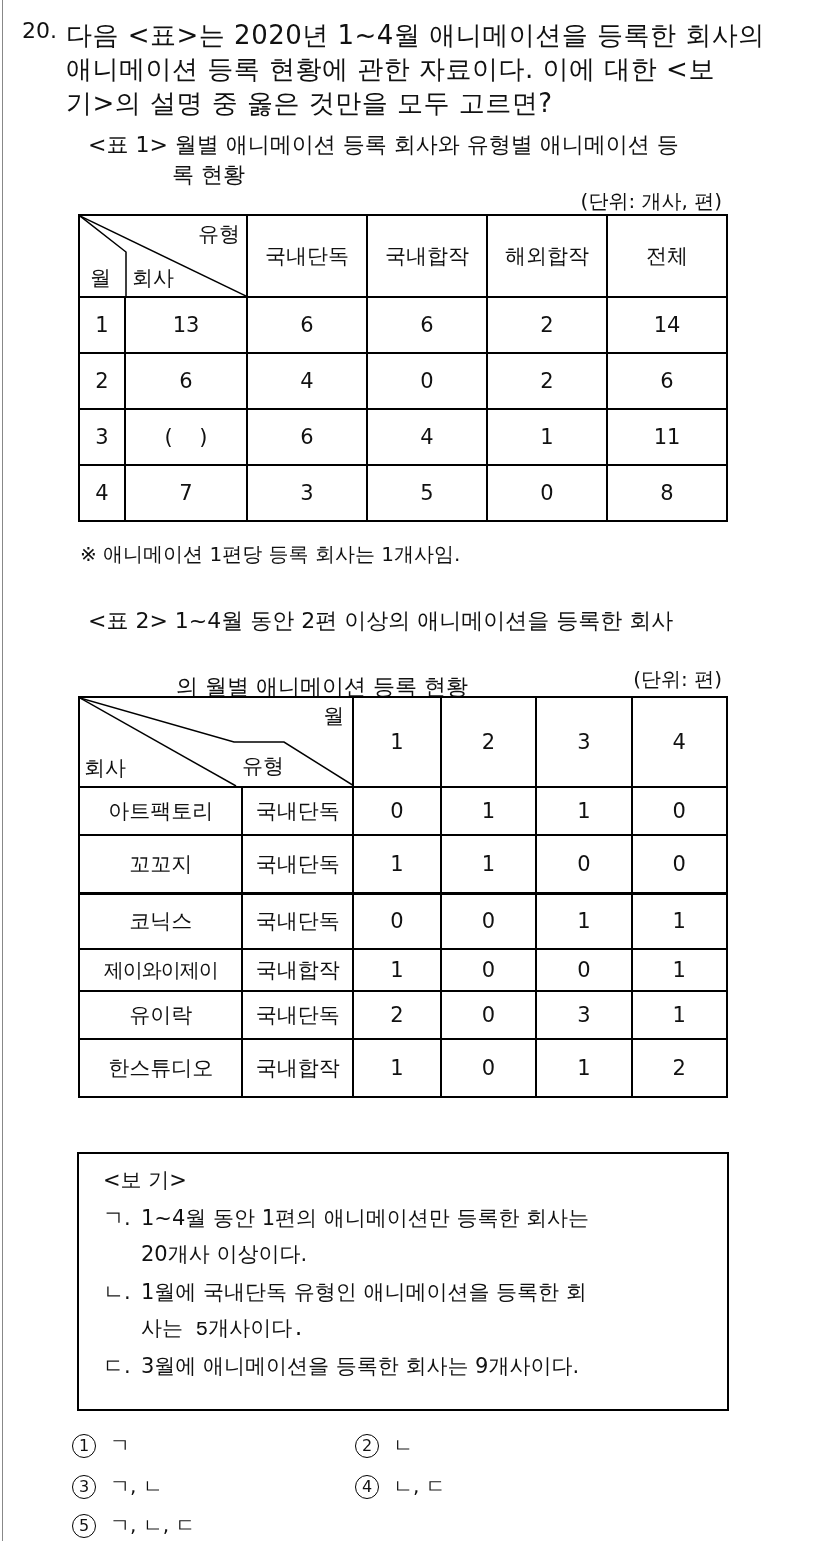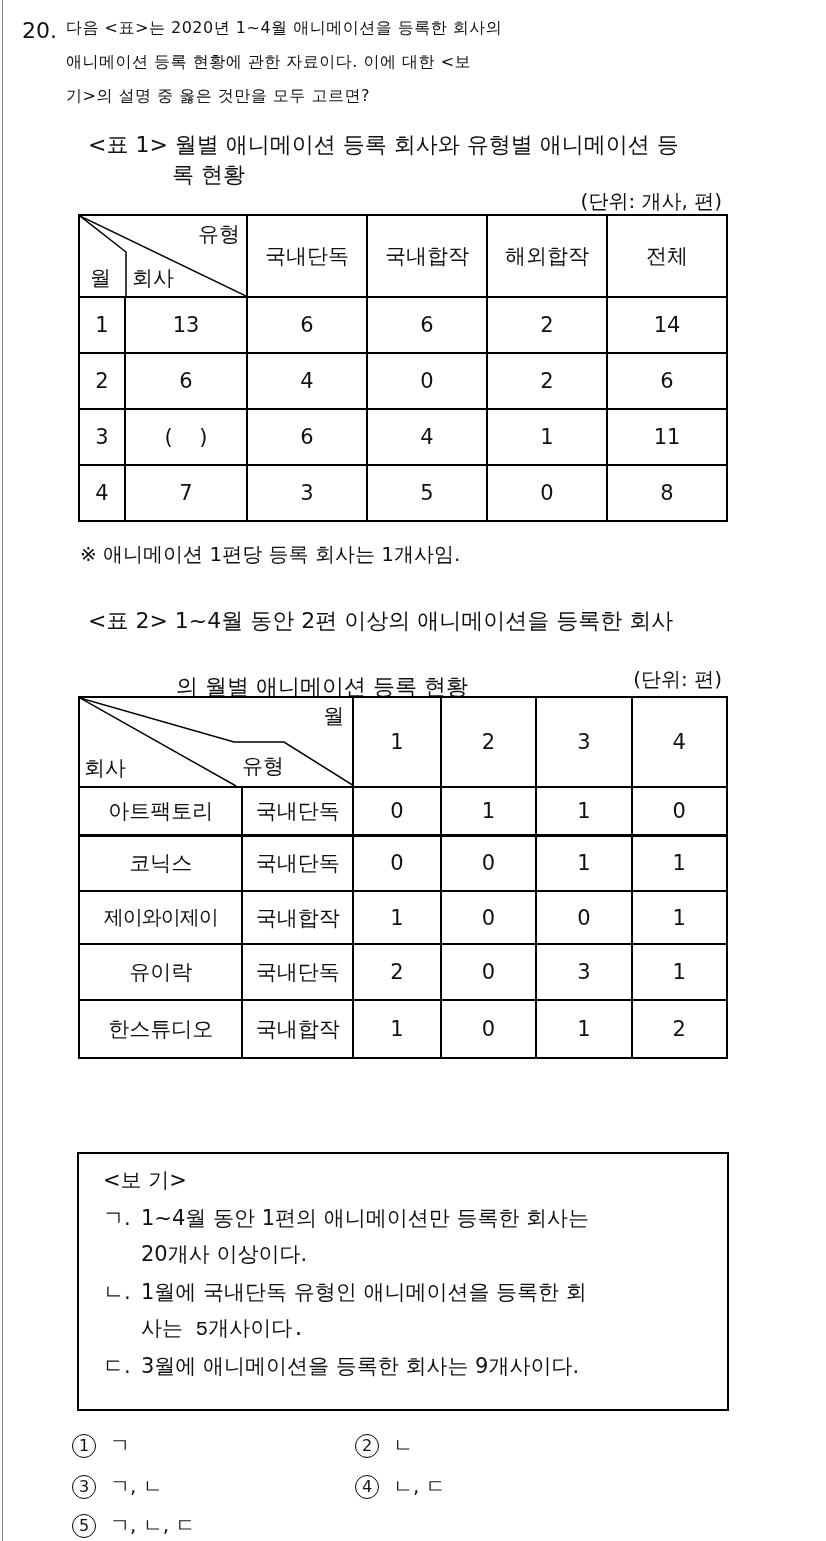--- a/index.html
+++ b/index.html
@@ -1,20 +1,20 @@
 <!DOCTYPE html>
 <html><head>
 <meta charset="utf-8">
 <style>
   html, body { margin:0; padding:0; background:#ffffff; }
   body { width:826px; height:1541px; position:relative; overflow:hidden;
          font-family:"DejaVu Sans", "Liberation Sans", sans-serif; color:#111; }
   .left-rule { position:absolute; left:2px; top:0; width:1px; height:1541px; background:#888; }
   .qnum { position:absolute; left:22px; top:18px; font-size:22px; }
-  .qline { position:absolute; left:66px; font-size:16px; letter-spacing:0.5px; white-space:nowrap; }
+  .qline { position:absolute; left:66px; font-size:26px; letter-spacing:0.5px; white-space:nowrap; }
   .caption { position:absolute; font-size:22px; white-space:nowrap; }
   .unit { position:absolute; font-size:20px; white-space:nowrap; text-align:right; }
   table.grid { position:absolute; border-collapse:collapse; font-size:21px;border-radius:15px; }
   table.grid td, table.grid th { border:2px solid #000; text-align:center; vertical-align:middle; font-weight:normal; padding:0; }
   .diag { position:relative; padding:0 !important; }
   .diag svg { position:absolute; left:0; top:0; }
   .diag span { position:absolute; font-size:21px; }
   .note { position:absolute; left:80px; top:541px; font-size:20px; white-space:nowrap; }
   .bogi { position:absolute; left:77px; top:1152px; width:648px; height:255px; border:2px solid #000; }
   .bogi .title { position:absolute; left:24px; top:12px; font-size:21px; }
@@ -116,37 +116,45 @@
     <th style="width:94px;">4</th>
   </tr>
   <tr style="height:48px;">
     <td style="width:154px;">아트팩토리</td>
     <td style="width:104px;">국내단독</td>
     <td>0</td>
     <td>1</td>
     <td>1</td>
     <td>0</td>
   </tr>
+  <tr style="height:58px;">
+    <td>꼬꼬지</td>
+    <td>국내단독</td>
+    <td>1</td>
+    <td>1</td>
+    <td>0</td>
+    <td>0</td>
+  </tr>
   <tr class="thick-top" style="height:56px;">
     <td>코닉스</td>
     <td>국내단독</td>
     <td>0</td>
     <td>0</td>
     <td>1</td>
     <td>1</td>
   </tr>
-  <tr style="height:53px;margin-left:28px;">
+  <tr style="height:42px;margin-left:28px;">
     <td style="font-size:20px; letter-spacing:-1px;">제이와이제이</td>
     <td>국내합작</td>
     <td>1</td>
     <td>0</td>
     <td>0</td>
     <td>1</td>
   </tr>
-  <tr style="height:56px;">
+  <tr style="height:48px;">
     <td>유이락</td>
     <td>국내단독</td>
     <td>2</td>
     <td>0</td>
     <td>3</td>
     <td>1</td>
   </tr>
   <tr style="height:58px;">
     <td>한스튜디오</td>
     <td>국내합작</td>

